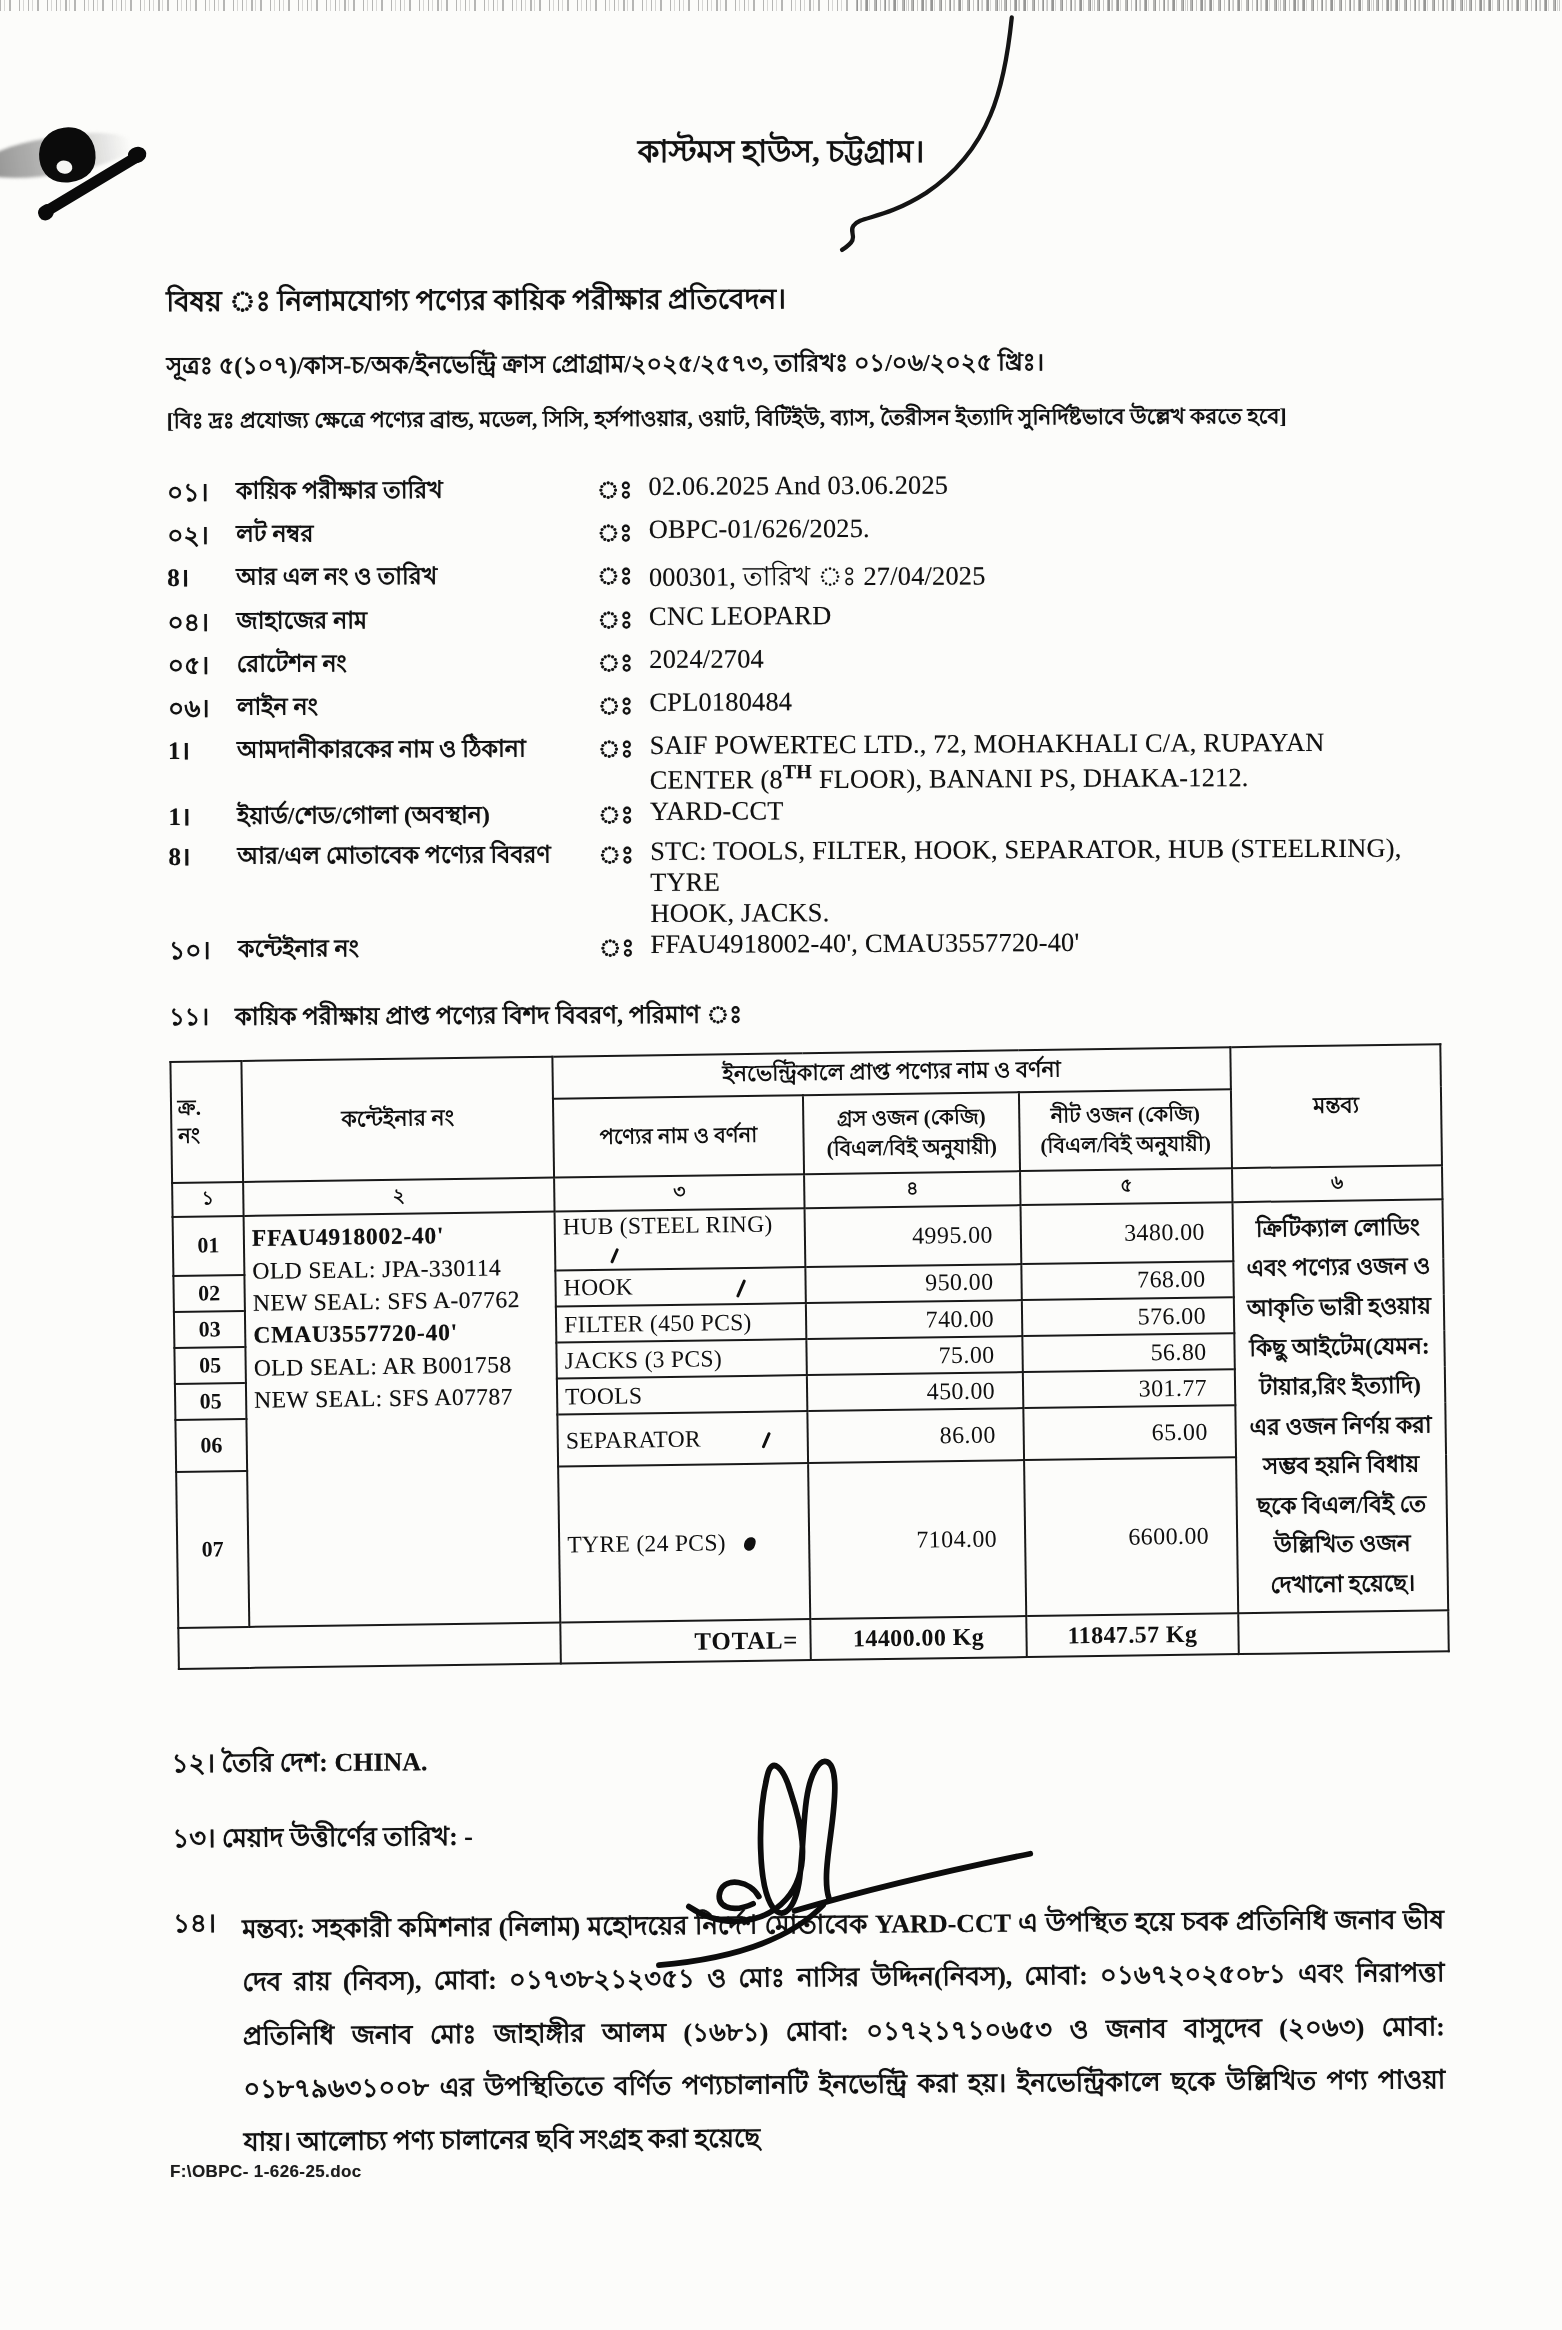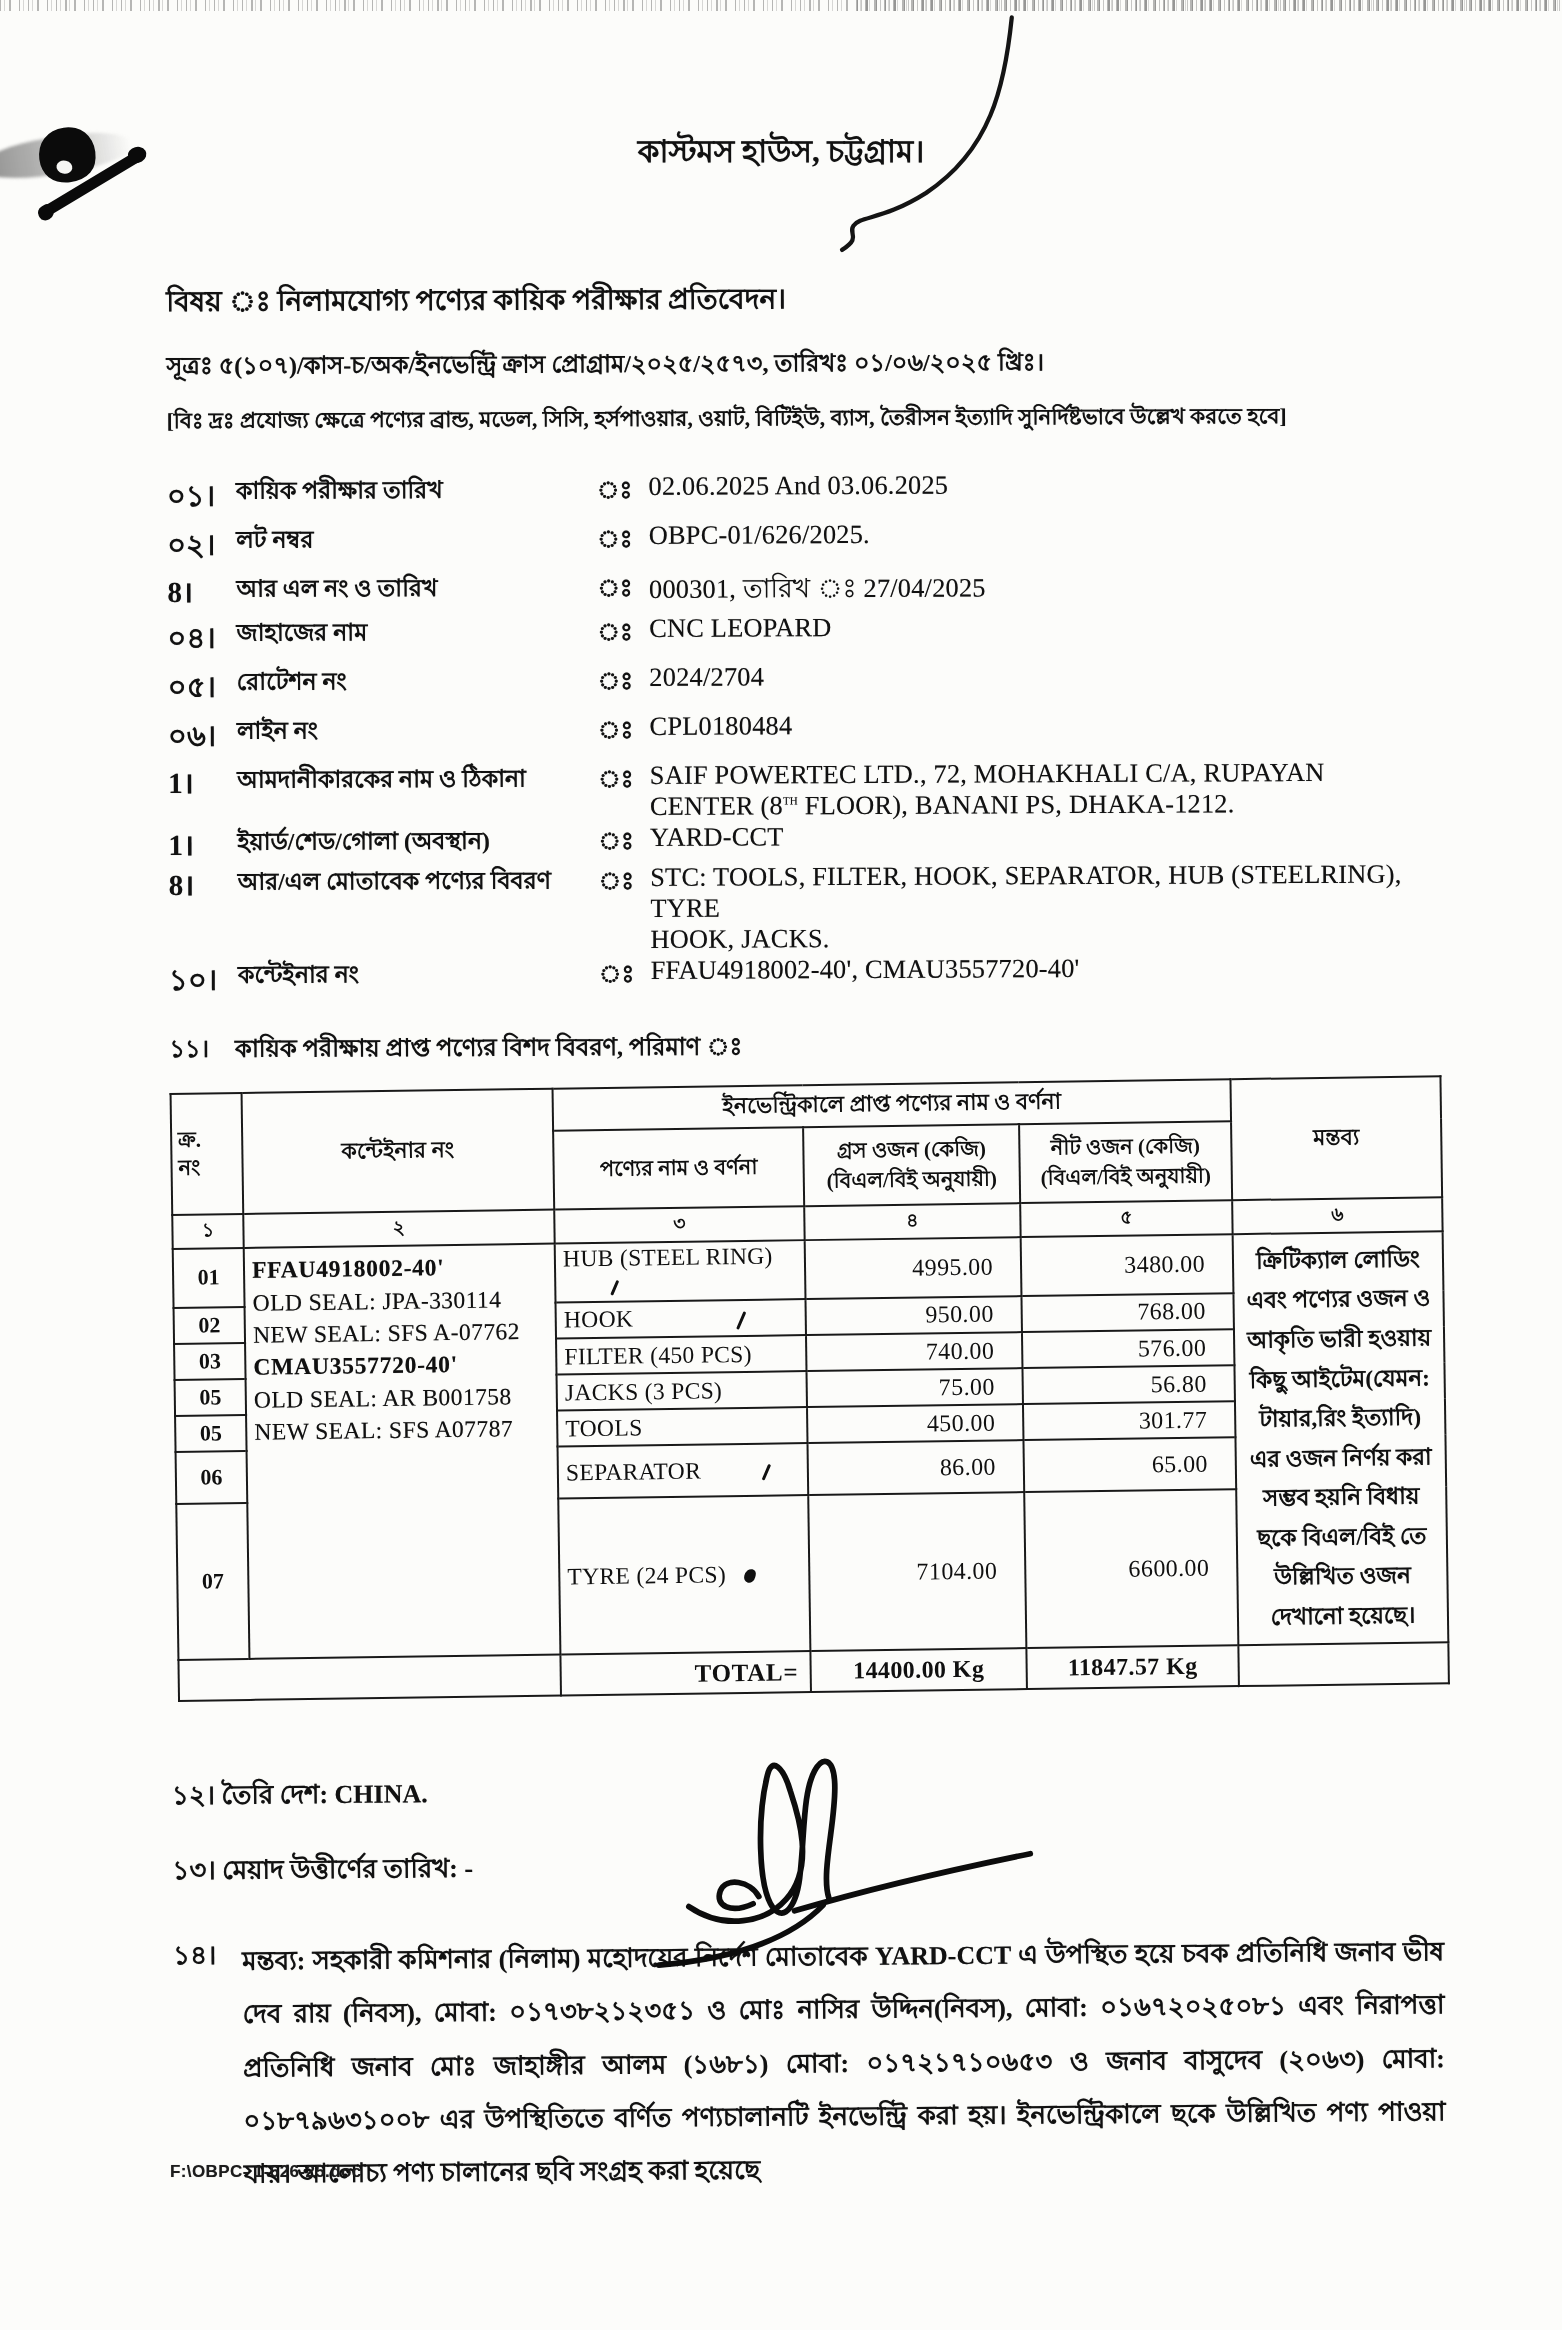--- a/index.html
+++ b/index.html
@@ -60,26 +60,26 @@
   .doc-body{ position:absolute;left:166px;top:280px;width:1278px;transform:rotate(-0.25deg);transform-origin:top left; }
   .subject{ font-size:28px;font-weight:700; }
   .reference{ font-size:24px;font-weight:700;margin-top:20px; }
   .notice{ font-size:21.4px;font-weight:700;margin-top:17px;letter-spacing:0.1px; }
 
   .fields{ margin-top:33px; }
   .field-row{
     display:grid;grid-template-columns:69px 361px 33px 1fr;
     align-items:start;min-height:39px;
   }
-  .field-no{ font-size:29px;font-weight:700; }
+  .field-no{ font-size:25px;font-weight:700; }
   .field-label{ font-size:23.6px;font-weight:700; }
   .field-colon{ font-size:24px;font-weight:700;text-align:center; }
   .field-value{ font-size:26.4px;font-weight:500;padding-left:18.6px;letter-spacing:0.2px; }
   .field-value .l2{ display:block; }
-  sup{ font-size:11px; }
+  sup{ font-size:20px;font-weight:bold; }
 
   .caption11{ font-size:24px;font-weight:700;margin-top:24px; }
 
   
   .inv-table{
     border-collapse:collapse;margin-top:23px;width:1271px;table-layout:fixed;
     transform:rotate(-0.55deg);transform-origin:top left;
   }
   .inv-table th,.inv-table td{
     border:2.9px solid #191919;padding:1.4px 5.7px;vertical-align:middle;

